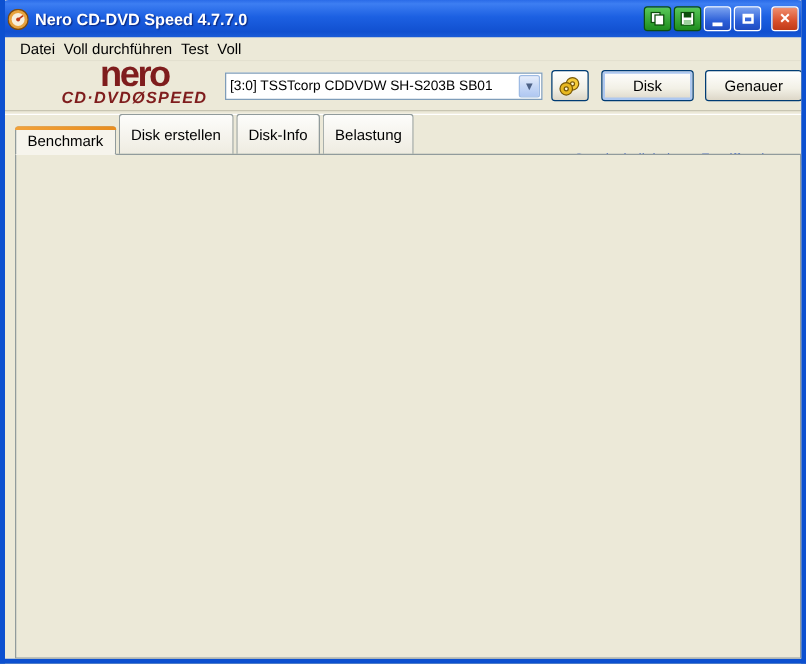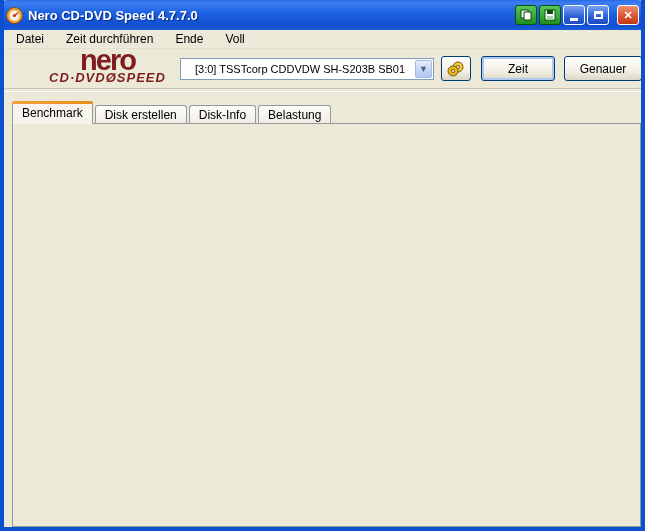--- a/index.html
+++ b/index.html
@@ -16,44 +16,44 @@
   .tb-btn{width:22px;height:20px;border-radius:3px;margin-left:2px;display:flex;align-items:center;
     justify-content:center;border:1px solid #fff;}
   .tb-green{background:linear-gradient(180deg,#58C858,#1E8E1E);border-color:#0D4F0D;}
   .tb-blue{background:linear-gradient(180deg,#7AA2F0,#2C5FD8 60%,#1E4BC0);}
   .tb-red{background:linear-gradient(180deg,#F09070,#D9502C 60%,#C03A18);margin-left:8px;}
   .glyph{color:#fff;font-size:11px;font-weight:bold;line-height:1;}
   .max-glyph{width:9px;height:8px;border:2px solid #fff;border-top-width:3px;}
   .min-glyph{width:8px;height:3px;background:#fff;margin-top:9px;}
   
   .menubar{position:absolute;left:0;top:30px;width:637px;height:19px;background:#ECE9D8;
-    display:flex;align-items:center;padding-left:12px;gap:22px;border-bottom:1px solid #E3E0CF;}
+    display:flex;align-items:center;padding-left:12px;gap:7px;border-bottom:1px solid #E3E0CF;}
   .menu-item{font-size:12px;color:#000;cursor:default;}
   
   .toolbar{position:absolute;left:0;top:49px;width:637px;height:41px;background:#ECE9D8;}
   .toolbar:after{content:"";position:absolute;left:0;right:0;bottom:-2px;height:2px;
     border-top:1px solid #C8C5B2;border-bottom:1px solid #fff;}
   .logo{position:absolute;left:16px;top:0px;width:175px;text-align:center;color:#7f1d1d;}
   .logo-top{font-size:29px;font-weight:bold;letter-spacing:-2px;line-height:22px;}
   .logo-bottom{font-size:13px;font-weight:bold;font-style:italic;letter-spacing:1px;line-height:14px;}
   .combo{position:absolute;left:176px;top:9px;width:254px;height:22px;background:#fff;
     border:1px solid #7F9DB9;display:flex;align-items:center;}
-  .combo-text{flex:1;font-size:11px;padding-left:14px;white-space:nowrap;overflow:hidden;}
+  .combo-text{flex:1;font-size:11px;padding-left:3px;white-space:nowrap;overflow:hidden;}
   .combo-arrow{width:17px;height:18px;margin-right:1px;border:1px solid #9EBBE4;border-radius:2px;
     background:linear-gradient(180deg,#E7EEFB,#C7D8F6 50%,#B0C8F2);display:flex;align-items:center;
     justify-content:center;color:#4D6185;font-size:9px;}
   .tool-btn{position:absolute;top:7px;height:25px;border:1px solid #003C74;border-radius:3px;
     background:linear-gradient(180deg,#FFFFFF,#F2F0E6 60%,#DDD7C8);font-size:12px;color:#000;
     display:flex;align-items:center;justify-content:center;}
   .eject-btn{left:437px;width:30px;}
   .start-btn{left:477px;width:74px;box-shadow:inset 0 0 0 2px #AEC8F0;}
   .quit-btn{left:560px;width:78px;}
   
   .tabstrip{position:absolute;left:8px;top:101px;height:23px;display:flex;align-items:flex-end;}
-  .tab{height:19px;margin-right:2px;padding:0 9px;font-size:12px;display:flex;align-items:center;
+  .tab{height:33px;margin-right:2px;padding:0 9px;font-size:12px;display:flex;align-items:center;
     background:linear-gradient(180deg,#FDFDFB,#EEEBE0);border:1px solid #919B9C;border-bottom:none;
     border-radius:3px 3px 0 0;position:relative;z-index:1;}
   .tab.active{height:23px;background:#F6F4EC;z-index:3;border-bottom:1px solid #F6F4EC;}
   .tab.active:before{content:"";position:absolute;left:-1px;right:-1px;top:-1px;height:3px;
     background:linear-gradient(90deg,#F2A23A,#E88D1E);border-radius:3px 3px 0 0;}
   .tabpage{position:absolute;left:8px;top:123px;width:629px;height:404px;background:#ECE9D8;
     border:1px solid #919B9C;z-index:2;}
   
   .chart{position:absolute;left:0;top:0;width:645px;height:531px;pointer-events:none;}
   .plot{position:absolute;left:52px;top:139px;width:375px;height:294px;}
@@ -129,43 +129,43 @@
     <span class="tb-btn tb-blue">
         <span class="max-glyph"></span>
       </span>
     <span class="tb-btn tb-red">
         <span class="glyph">✕</span>
       </span>
   </div>
 
   <div class="menubar">
       <span class="menu-item">Datei</span>
-      <span class="menu-item">Zeit durchführen</span>
-      <span class="menu-item">Ende</span>
+      <span class="menu-item">Voll durchführen</span>
+      <span class="menu-item">Test</span>
       <span class="menu-item">Voll</span>
     </div>
 
   <div class="toolbar">
     <div class="logo">
       <div class="logo-top">nero</div>
       <div class="logo-bottom"><span>CD·DVD</span><span>Ø</span><span>SPEED</span></div>
     </div>
     <div class="combo">
       <span class="combo-text">[3:0]   TSSTcorp CDDVDW SH-S203B SB01</span>
       <span class="combo-arrow">▼</span>
     </div>
     <div class="tool-btn eject-btn">
       <svg width="20" height="18" viewBox="0 0 20 18">
         <circle cx="12" cy="7" r="5" fill="#F5CC3A" stroke="#7A5A08"></circle>
         <circle cx="12" cy="7" r="1.6" fill="#FFF6D0" stroke="#7A5A08"></circle>
         <circle cx="7" cy="11" r="5" fill="#E8B820" stroke="#7A5A08"></circle>
         <circle cx="7" cy="11" r="1.6" fill="#FFF6D0" stroke="#7A5A08"></circle>
       </svg>
     </div>
-    <div class="tool-btn start-btn">Zeit</div>
+    <div class="tool-btn start-btn">Disk</div>
     <div class="tool-btn quit-btn">Genauer</div>
   </div>
 
   <div class="tabstrip">
       <div class="tab active">Benchmark</div>
       <div class="tab">Disk erstellen</div>
       <div class="tab">Disk-Info</div>
       <div class="tab">Belastung</div>
     </div>
   <div class="tabpage"></div>

